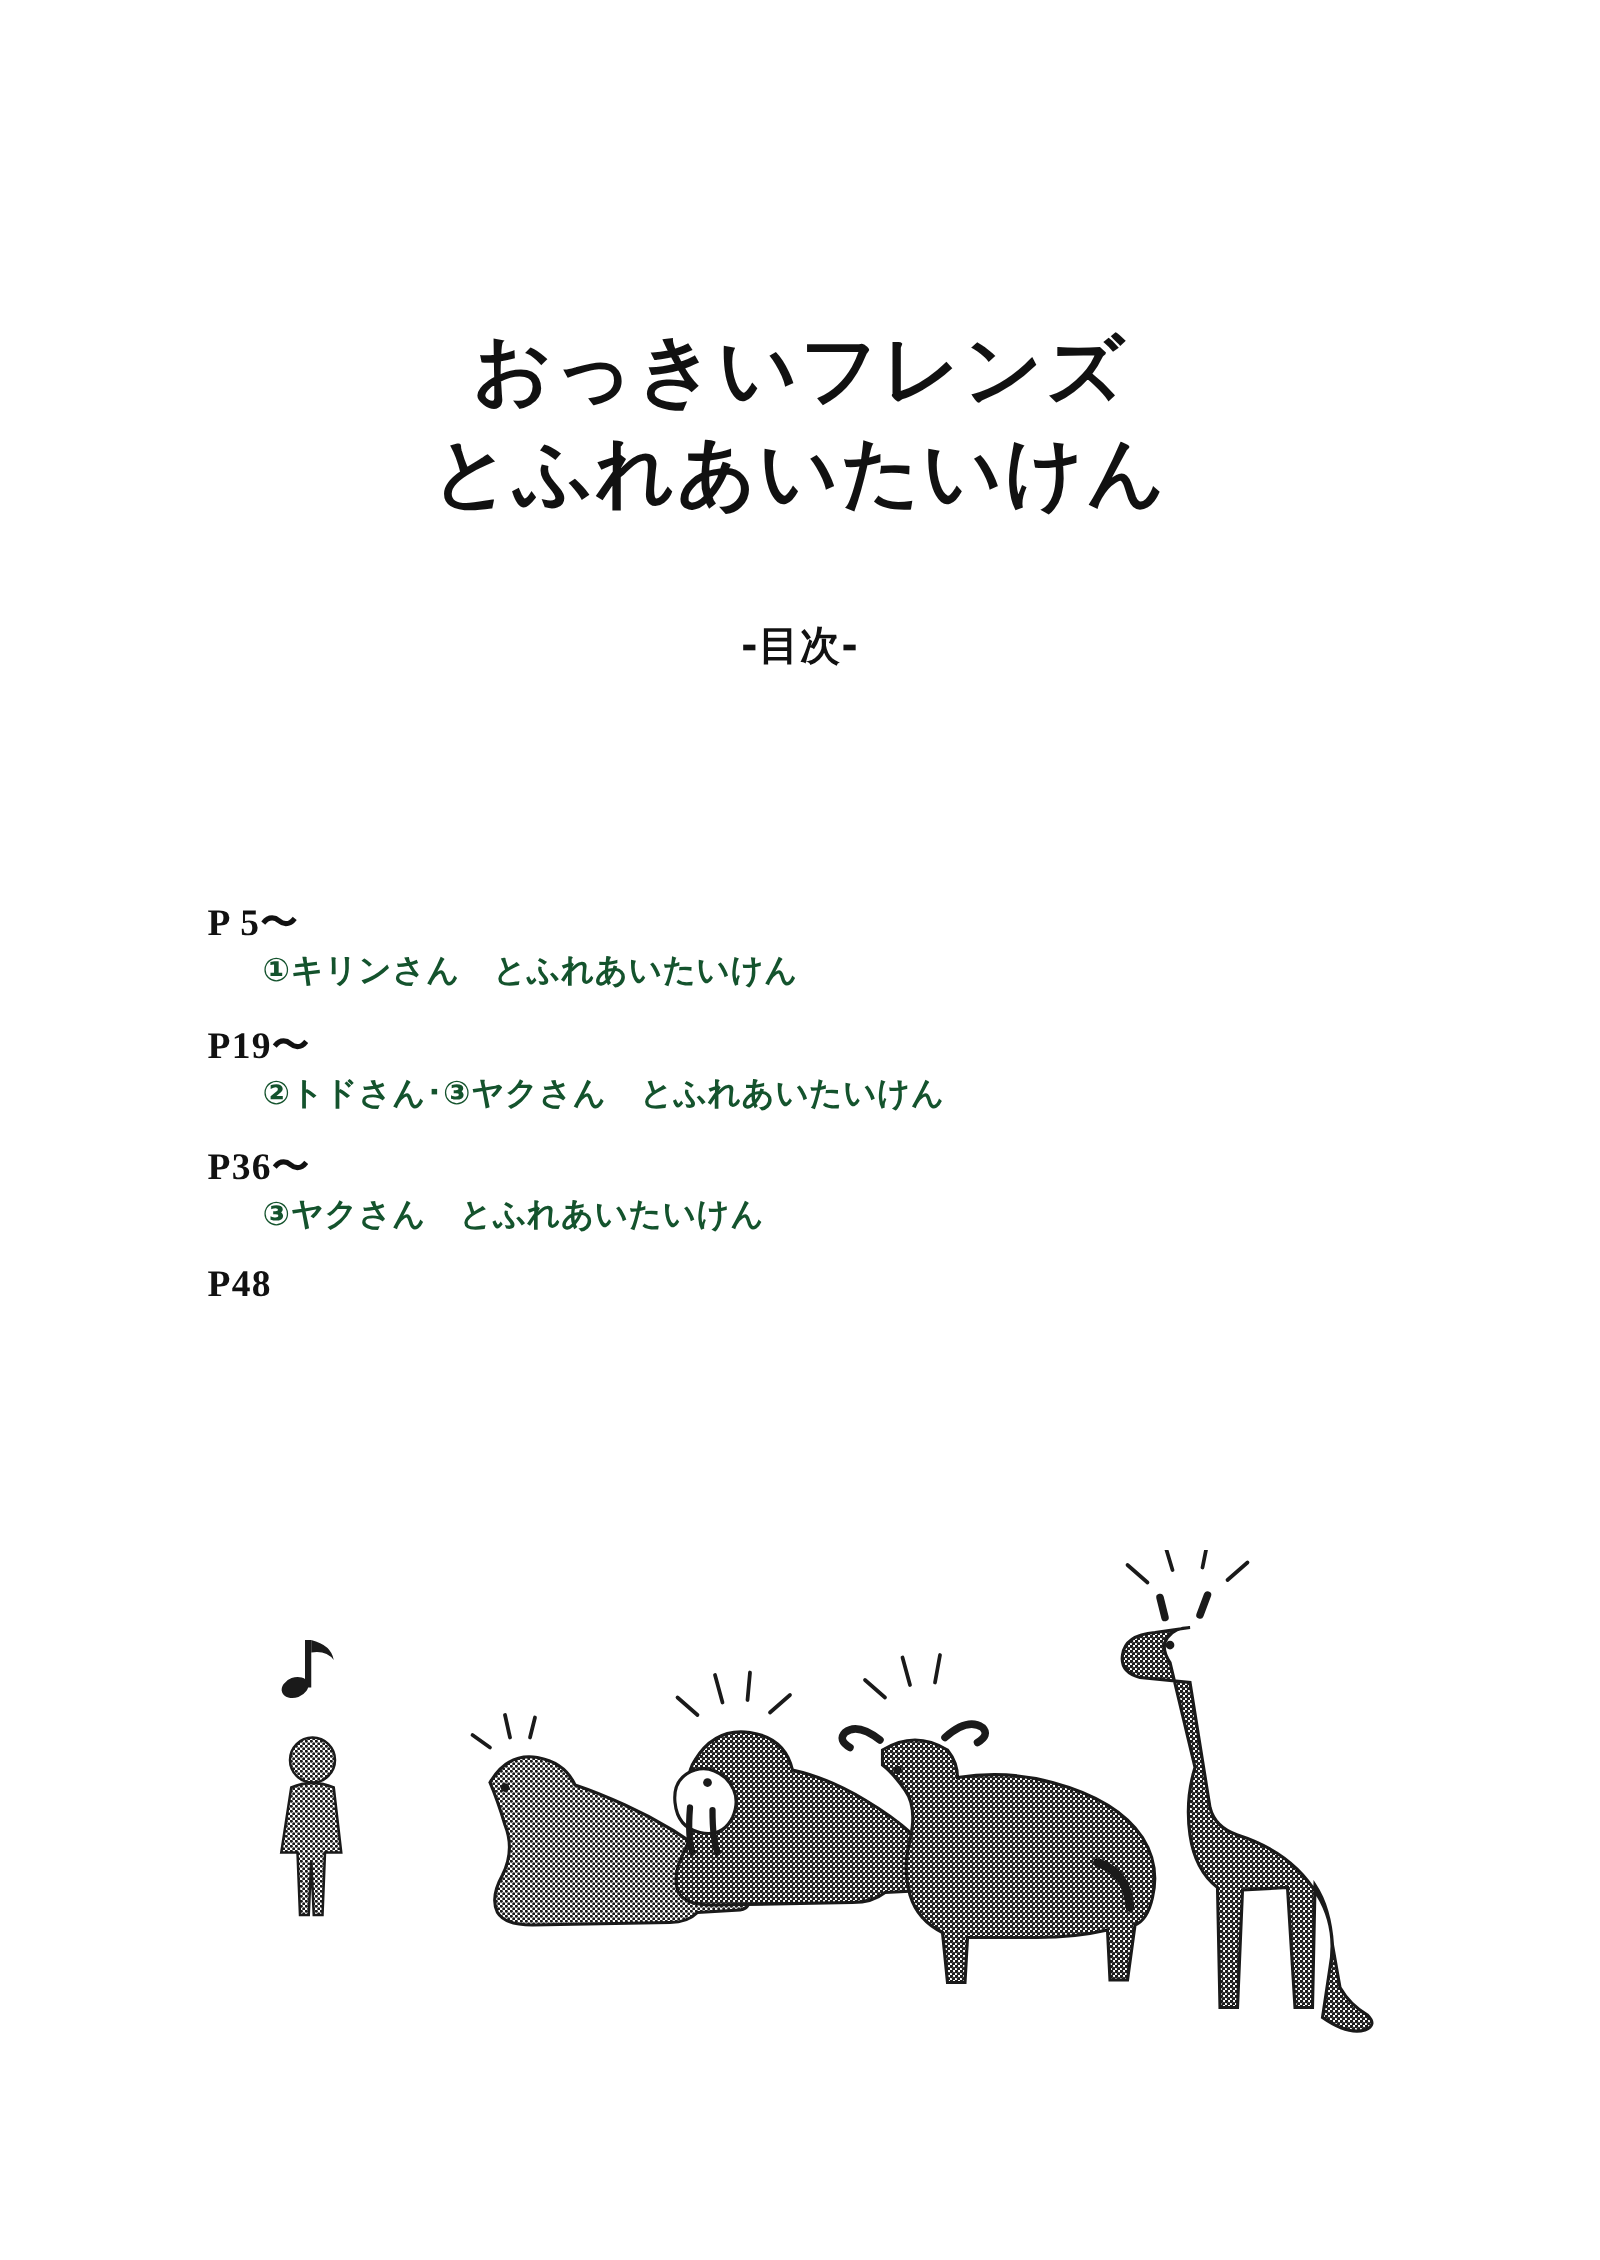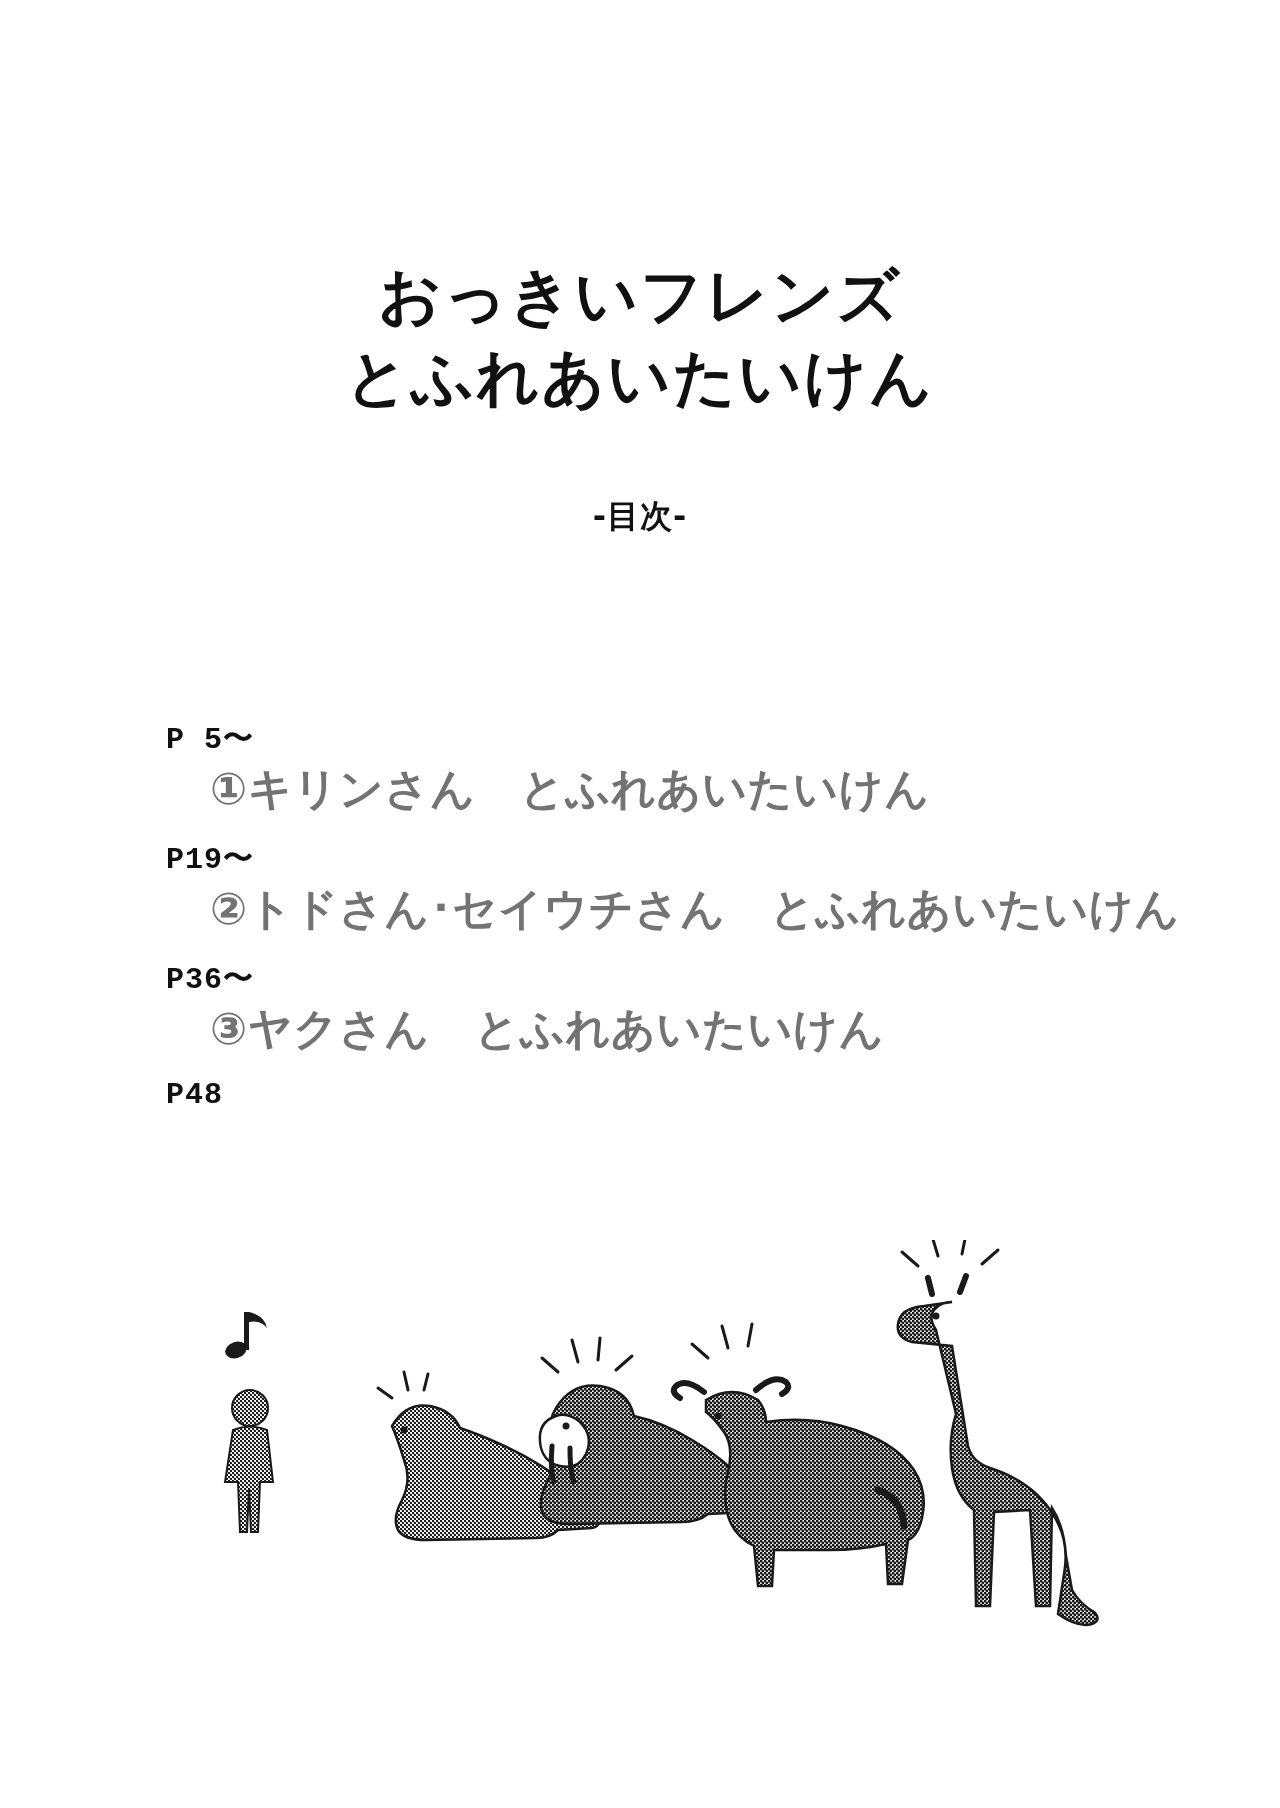--- a/index.html
+++ b/index.html
@@ -58,33 +58,33 @@
   .toc {
     position: absolute;
     top: 718px;
     left: 166px;
     width: 1060px;
   }
   .toc-entry {
     margin-bottom: 22px;
   }
   .toc-page {
-    font-family: Liberation Mono, monospace;
+    font-family: Liberation Serif, serif;
     font-weight: bold;
     font-size: 30px;
     letter-spacing: 1px;
     color: #111111;
     margin-bottom: 2px;
   }
   .toc-title {
     font-family: "DejaVu Sans", sans-serif;
     font-weight: bold;
-    font-size: 44px;
+    font-size: 26px;
     letter-spacing: 0.5px;
-    color: #737373;
+    color: #14532d;
     padding-left: 44px;
     line-height: 1.25;
   }
   .toc-entry.last .toc-title {
     padding-left: 30px;
   }
 
   
   .illustration {
     position: absolute;
@@ -111,21 +111,21 @@
 
   <div class="toc">
 
     <div class="toc-entry">
       <div class="toc-page">P 5〜</div>
       <div class="toc-title">①キリンさん　とふれあいたいけん</div>
     </div>
 
     <div class="toc-entry">
       <div class="toc-page">P19〜</div>
-      <div class="toc-title">②トドさん･セイウチさん　とふれあいたいけん</div>
+      <div class="toc-title">②トドさん･③ヤクさん　とふれあいたいけん</div>
     </div>
 
     <div class="toc-entry">
       <div class="toc-page">P36〜</div>
       <div class="toc-title">③ヤクさん　とふれあいたいけん</div>
     </div>
 
     <div class="toc-entry last">
       <div class="toc-page">P48</div>
     </div>

